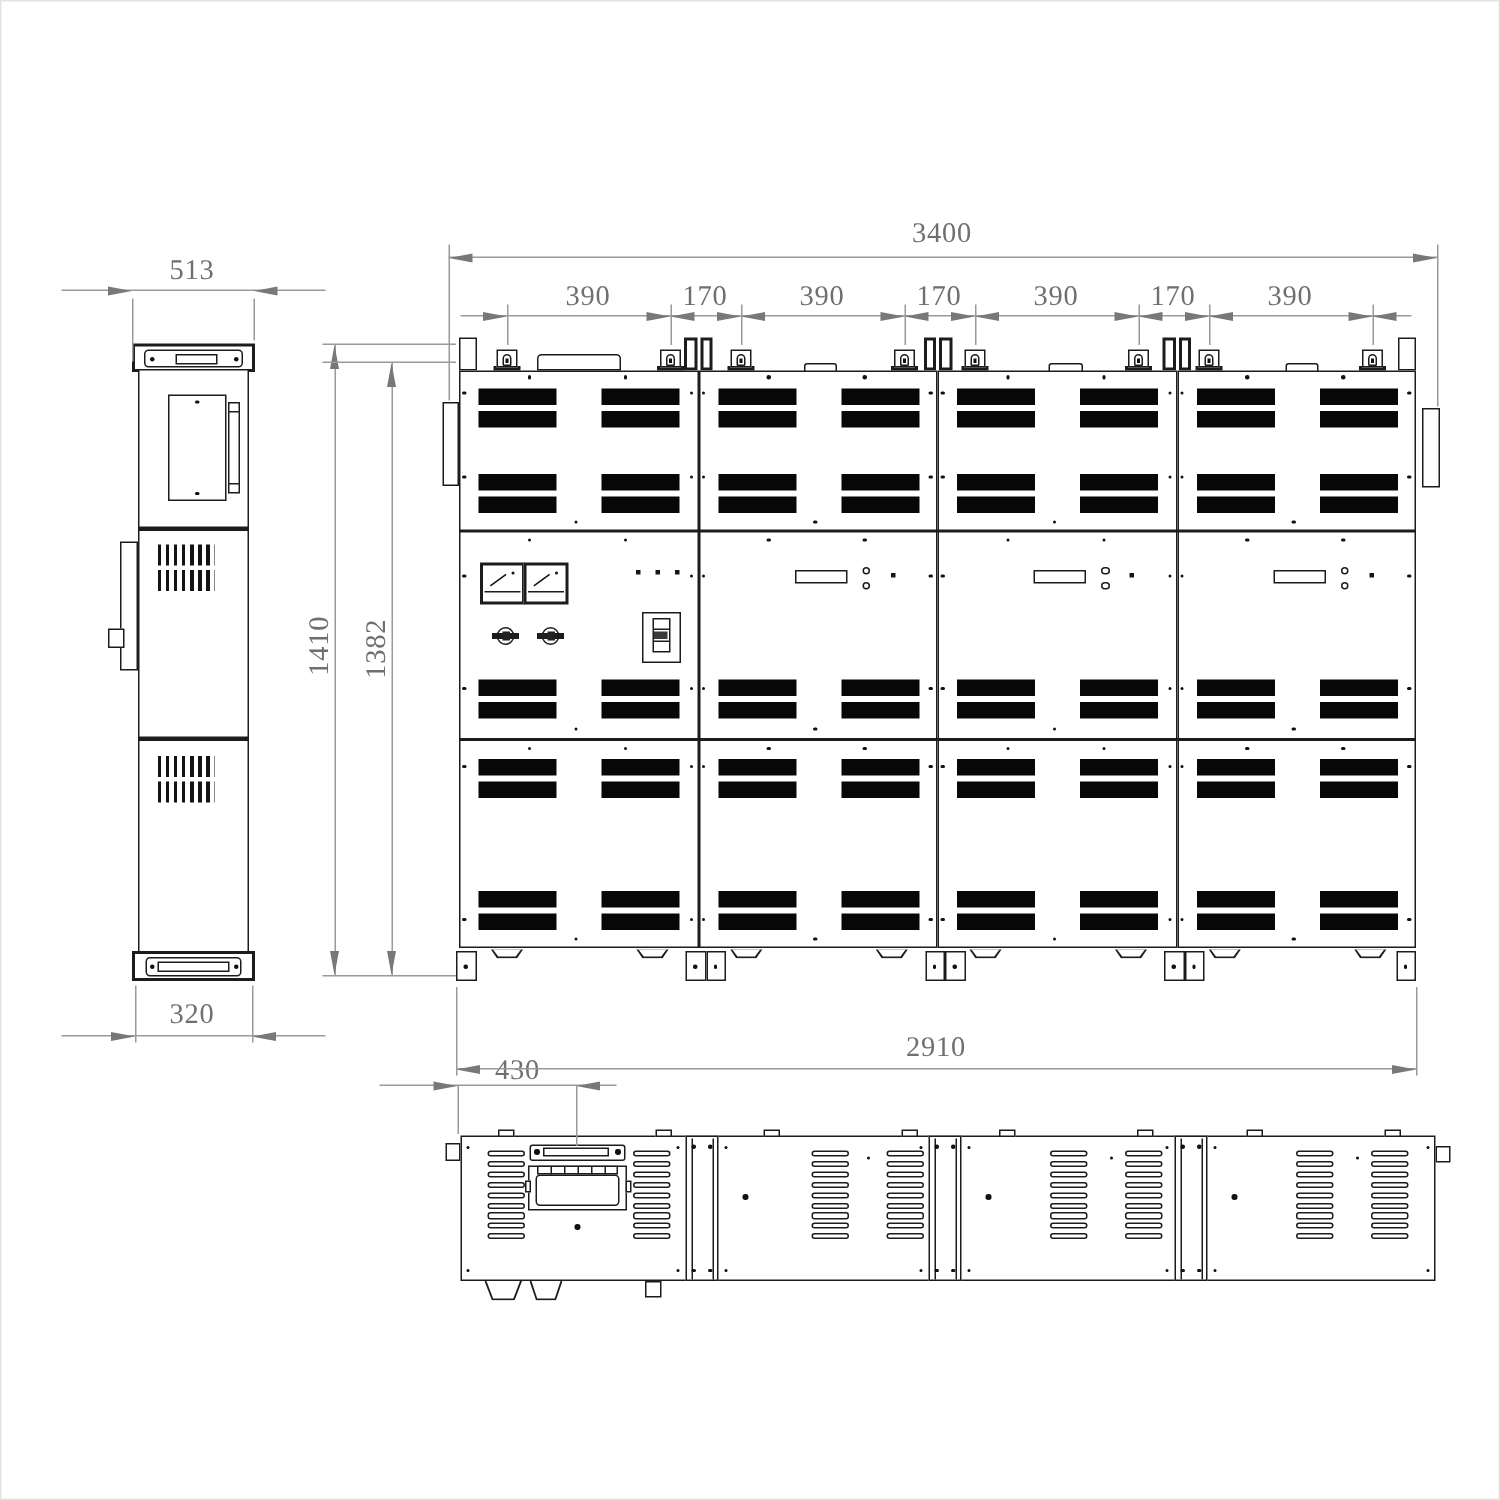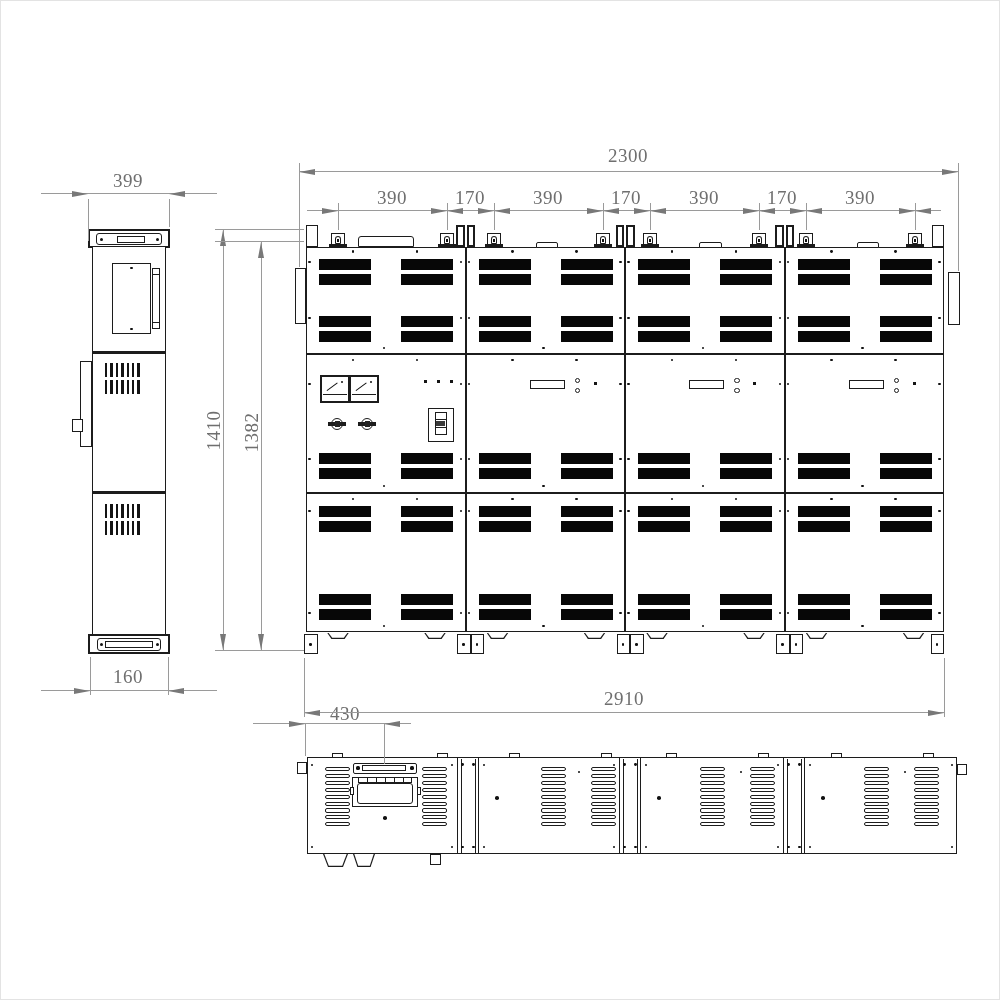--- a/index.html
+++ b/index.html
@@ -468,32 +468,32 @@
       <div style="position: absolute; box-sizing: border-box; left: 757px; top: 752px; width: 11px; height: 4.5px; border: 1.1px solid rgb(28, 28, 28); background: rgb(255, 255, 255); border-radius: 0px;"></div>
       <div style="position: absolute; box-sizing: border-box; left: 830px; top: 752px; width: 11px; height: 4.5px; border: 1.1px solid rgb(28, 28, 28); background: rgb(255, 255, 255); border-radius: 0px;"></div>
       <div style="position: absolute; box-sizing: border-box; left: 922px; top: 752px; width: 11px; height: 4.5px; border: 1.1px solid rgb(28, 28, 28); background: rgb(255, 255, 255); border-radius: 0px;"></div>
       <div style="position: absolute; box-sizing: border-box; left: 322px; top: 853px; width: 25px; height: 13px; background: rgb(28, 28, 28); clip-path: polygon(0px 0px, 100% 0px, 80% 100%, 20% 100%);"></div>
       <div style="position: absolute; box-sizing: border-box; left: 323.3px; top: 853px; width: 22.4px; height: 11.7px; background: rgb(255, 255, 255); clip-path: polygon(0px 0px, 100% 0px, 80% 100%, 20% 100%);"></div>
       <div style="position: absolute; box-sizing: border-box; left: 352px; top: 853px; width: 22px; height: 13px; background: rgb(28, 28, 28); clip-path: polygon(0px 0px, 100% 0px, 80% 100%, 20% 100%);"></div>
       <div style="position: absolute; box-sizing: border-box; left: 353.3px; top: 853px; width: 19.4px; height: 11.7px; background: rgb(255, 255, 255); clip-path: polygon(0px 0px, 100% 0px, 80% 100%, 20% 100%);"></div>
       <div style="position: absolute; box-sizing: border-box; left: 429px; top: 853px; width: 11px; height: 11px; border: 1.4px solid rgb(28, 28, 28); background: rgb(255, 255, 255); border-radius: 0px;"></div>
     </div>
   <div id="dim-layer" class="layer">
-    <span class="lbl" style="left: 87px; top: 170px; width: 80px; color: rgb(111, 111, 111);">399</span>
-    <span class="lbl" style="left: 577px; top: 145px; width: 100px; color: rgb(111, 111, 111);">2300</span>
+    <span class="lbl" style="left: 87px; top: 170px; width: 80px; color: rgb(111, 111, 111);">513</span>
+    <span class="lbl" style="left: 577px; top: 145px; width: 100px; color: rgb(111, 111, 111);">3400</span>
     <span class="lbl" style="left: 366px; top: 187px; width: 50px; color: rgb(111, 111, 111);">390</span>
     <span class="lbl" style="left: 444px; top: 187px; width: 50px; color: rgb(111, 111, 111);">170</span>
     <span class="lbl" style="left: 522px; top: 187px; width: 50px; color: rgb(111, 111, 111);">390</span>
     <span class="lbl" style="left: 600px; top: 187px; width: 50px; color: rgb(111, 111, 111);">170</span>
     <span class="lbl" style="left: 678px; top: 187px; width: 50px; color: rgb(111, 111, 111);">390</span>
     <span class="lbl" style="left: 756px; top: 187px; width: 50px; color: rgb(111, 111, 111);">170</span>
     <span class="lbl" style="left: 834px; top: 187px; width: 50px; color: rgb(111, 111, 111);">390</span>
     <span class="lbl rot" style="left: 172px; top: 420px; width: 80px; color: rgb(111, 111, 111);">1410</span>
     <span class="lbl rot" style="left: 210px; top: 422px; width: 80px; color: rgb(111, 111, 111);">1382</span>
-    <span class="lbl" style="left: 87px; top: 666px; width: 80px; color: rgb(111, 111, 111);">160</span>
+    <span class="lbl" style="left: 87px; top: 666px; width: 80px; color: rgb(111, 111, 111);">320</span>
     <span class="lbl" style="left: 573px; top: 688px; width: 100px; color: rgb(111, 111, 111);">2910</span>
     <span class="lbl" style="left: 304px; top: 703px; width: 80px; color: rgb(111, 111, 111);">430</span>
   <div style="position: absolute; box-sizing: border-box; left: 40px; top: 192.4px; width: 176px; height: 1px; background: rgb(154, 154, 154);"></div>
       <div style="position: absolute; box-sizing: border-box; width: 0px; height: 0px; background: none; left: 71px; top: 189.8px; border-top: 3.2px solid transparent; border-bottom: 3.2px solid transparent; border-left: 16px solid rgb(120, 120, 120);"></div>
       <div style="position: absolute; box-sizing: border-box; width: 0px; height: 0px; background: none; left: 168px; top: 189.8px; border-top: 3.2px solid transparent; border-bottom: 3.2px solid transparent; border-right: 16px solid rgb(120, 120, 120);"></div>
       <div style="position: absolute; box-sizing: border-box; left: 86.5px; top: 198px; width: 1px; height: 42px; background: rgb(154, 154, 154);"></div>
       <div style="position: absolute; box-sizing: border-box; left: 167.5px; top: 198px; width: 1px; height: 28px; background: rgb(154, 154, 154);"></div>
       <div style="position: absolute; box-sizing: border-box; left: 40px; top: 689.4px; width: 176px; height: 1px; background: rgb(154, 154, 154);"></div>
       <div style="position: absolute; box-sizing: border-box; width: 0px; height: 0px; background: none; left: 73px; top: 686.8px; border-top: 3.2px solid transparent; border-bottom: 3.2px solid transparent; border-left: 16px solid rgb(120, 120, 120);"></div>
       <div style="position: absolute; box-sizing: border-box; width: 0px; height: 0px; background: none; left: 167px; top: 686.8px; border-top: 3.2px solid transparent; border-bottom: 3.2px solid transparent; border-right: 16px solid rgb(120, 120, 120);"></div>

